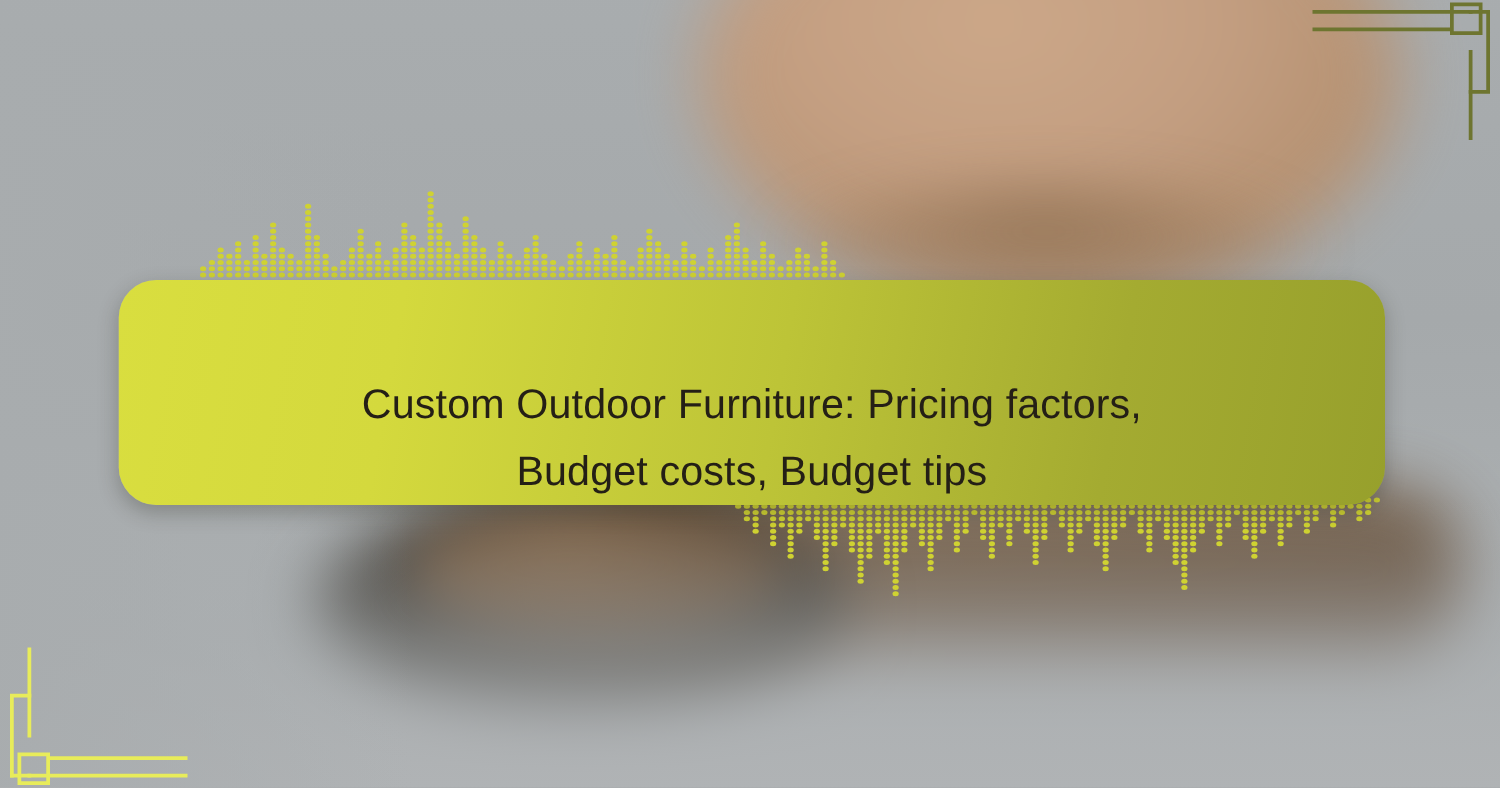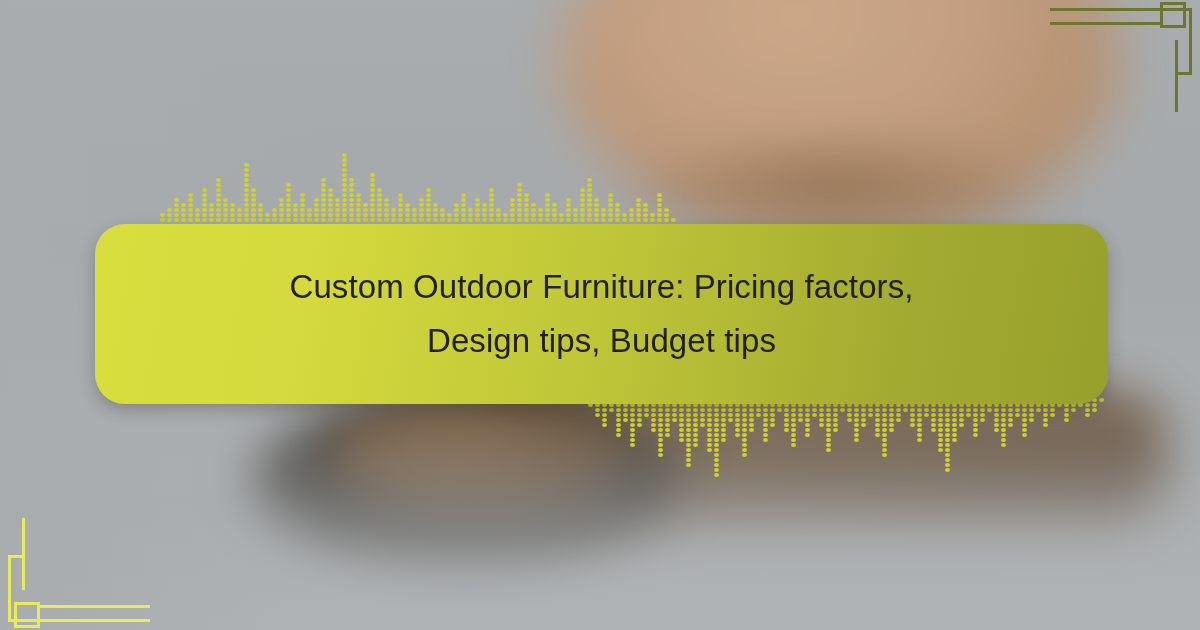--- a/index.html
+++ b/index.html
@@ -130,21 +130,21 @@
   }
 
   
   .card {
     position:absolute;
     left:95px; top:224px;
     width:1013px; height:180px;
     border-radius:30px;
     background:linear-gradient(100deg,#d9de3f 0%, #d4d93d 22%, #bdc437 52%, #a4ab31 78%, #97a02c 100%);
     box-shadow:0 6px 16px rgba(40,40,30,.28);
-    display:flex; align-items:center; justify-content:center;
+    display:flex; align-items:flex-end; justify-content:center;
     padding:0 56px;
   }
 
   .card-title {
     font-size:33px;
     font-weight:400;
     line-height:1.64;
     color:#241f16;
     text-align:center;
     letter-spacing:.1px;
@@ -1341,17 +1341,17 @@
         <div class="wave-dot" style="background: rgb(207, 210, 50);"></div>
       </div>
       <div class="wave-col">
         <div class="wave-dot" style="background: rgb(207, 210, 50);"></div>
       </div>
     </div>
 
   <div class="card" style="background: linear-gradient(100deg, rgb(217, 222, 63) 0%, rgb(212, 217, 61) 22%, rgb(189, 196, 55) 52%, rgb(164, 171, 49) 78%, rgb(151, 160, 44) 100%); border-radius: 30px;">
     <div class="card-title" style="color: rgb(36, 31, 22);">
       <span class="line">Custom Outdoor Furniture: Pricing factors,</span>
-      <span class="line">Design tips, Budget tips</span>
+      <span class="line">Budget costs, Budget tips</span>
     </div>
   </div>
 
 </div>
 
 </body></html>

